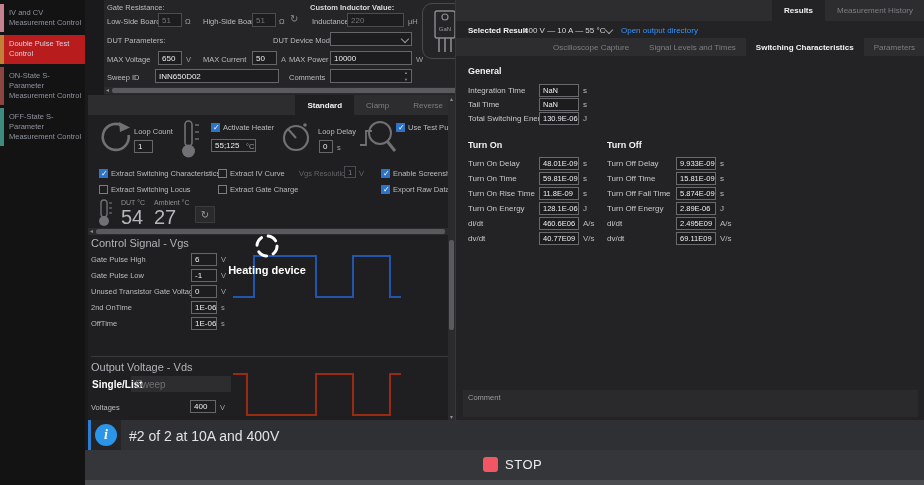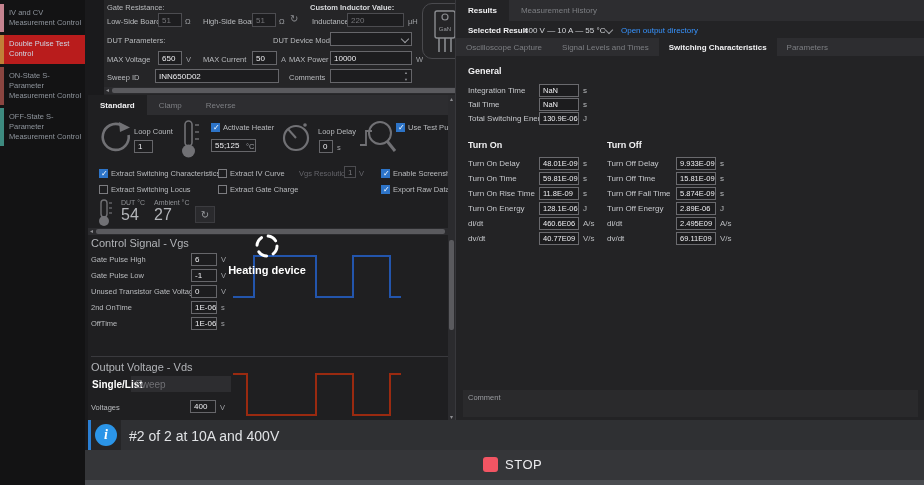--- a/index.html
+++ b/index.html
@@ -23,21 +23,21 @@
   .sidebar{position:absolute;left:0;top:0;width:85px;height:485px;background:#131314;}
   .side-item{position:relative;margin:0 0 3px 0;padding:4px 3px 4px 5px;border-left:4px solid transparent;
              font-size:7.5px;line-height:1.35;color:#8e949c;}
   .side-item.sel{background:#b91c1c;color:#cfd6e4;}
   
   .panel{position:absolute;overflow:hidden;}
   .panel-params{left:104px;top:0;width:367px;height:95px;background:#252527;}
   .panel-config{left:88px;top:95px;width:367px;height:133px;background:#1f1f21;}
   .panel-wave{left:88px;top:228px;width:367px;height:192px;background:#1f1f21;}
   
-  .tabstrip{position:absolute;background:#2d2d30;display:flex;}
+  .tabstrip{position:absolute;background:#2d2d30;display:flex;justify-content:flex-end;}
   .tab{height:100%;display:flex;align-items:center;padding:0 12px;font-size:8px;color:#7d7f83;white-space:nowrap;}
   .tab.sel{color:#f0f0f2;font-weight:700;}
   .cfg-tabs .tab.sel{background:#1f1f21;}
   .res-tabs .tab.sel{background:#232325;}
   
   .hscroll{position:absolute;height:7px;background:#2b2b2e;}
   .hscroll .thumb{position:absolute;top:1px;bottom:1px;background:#5a5a5e;border-radius:2px;}
   .hscroll .arr{position:absolute;top:0;font-size:6px;color:#8d8d91;line-height:7px;}
   .vscroll{position:absolute;left:448px;top:95px;width:7px;height:325px;background:#2b2b2e;}
   .vscroll .thumb{position:absolute;left:1px;right:1px;background:#5a5a5e;border-radius:2px;}
@@ -60,21 +60,21 @@
   .vbox{position:absolute;box-sizing:border-box;width:40px;height:13px;border:1px solid #6a6a6e;background:#1c1c1e;
         color:#ededf0;font-size:7.5px;display:flex;align-items:center;padding:0 3px;white-space:nowrap;overflow:hidden;}
   .runit{position:absolute;font-size:8px;color:#b8babd;white-space:nowrap;}
   .link{position:absolute;font-size:8px;color:#3794ff;white-space:nowrap;cursor:pointer;}
   .comment-box{position:absolute;left:7px;top:390px;width:455px;height:27px;background:#2a2a2c;}
   .comment-box .clbl{position:absolute;left:5px;top:3px;font-size:7.5px;color:#9a9ca0;}
   
   .ov-strip{position:absolute;left:0;top:148px;width:143px;height:16px;background:#2d2d30;display:flex;}
   .ov-tab{height:16px;display:flex;align-items:center;padding:0 4px;font-size:10px;color:#707074;white-space:nowrap;}
   .ov-tab.sel{background:#1f1f21;color:#fff;font-weight:700;width:35px;}
-  .bignum{position:absolute;font-size:16px;color:#b4b6ba;}
+  .bignum{position:absolute;font-size:20px;color:#b4b6ba;}
   .smlbl{position:absolute;font-size:7px;color:#909296;white-space:nowrap;}
   .refresh-btn{position:absolute;width:20px;height:17px;background:#2a2a2d;border:1px solid #3c3c40;color:#9a9ca0;
                font-size:10px;display:flex;align-items:center;justify-content:center;box-sizing:border-box;}
   .spin-wrap{position:absolute;}
   .overlay-txt{position:absolute;font-size:11px;font-weight:700;color:#fff;text-align:center;}
 </style>
 </head>
 <body>
 
 <div class="app">

